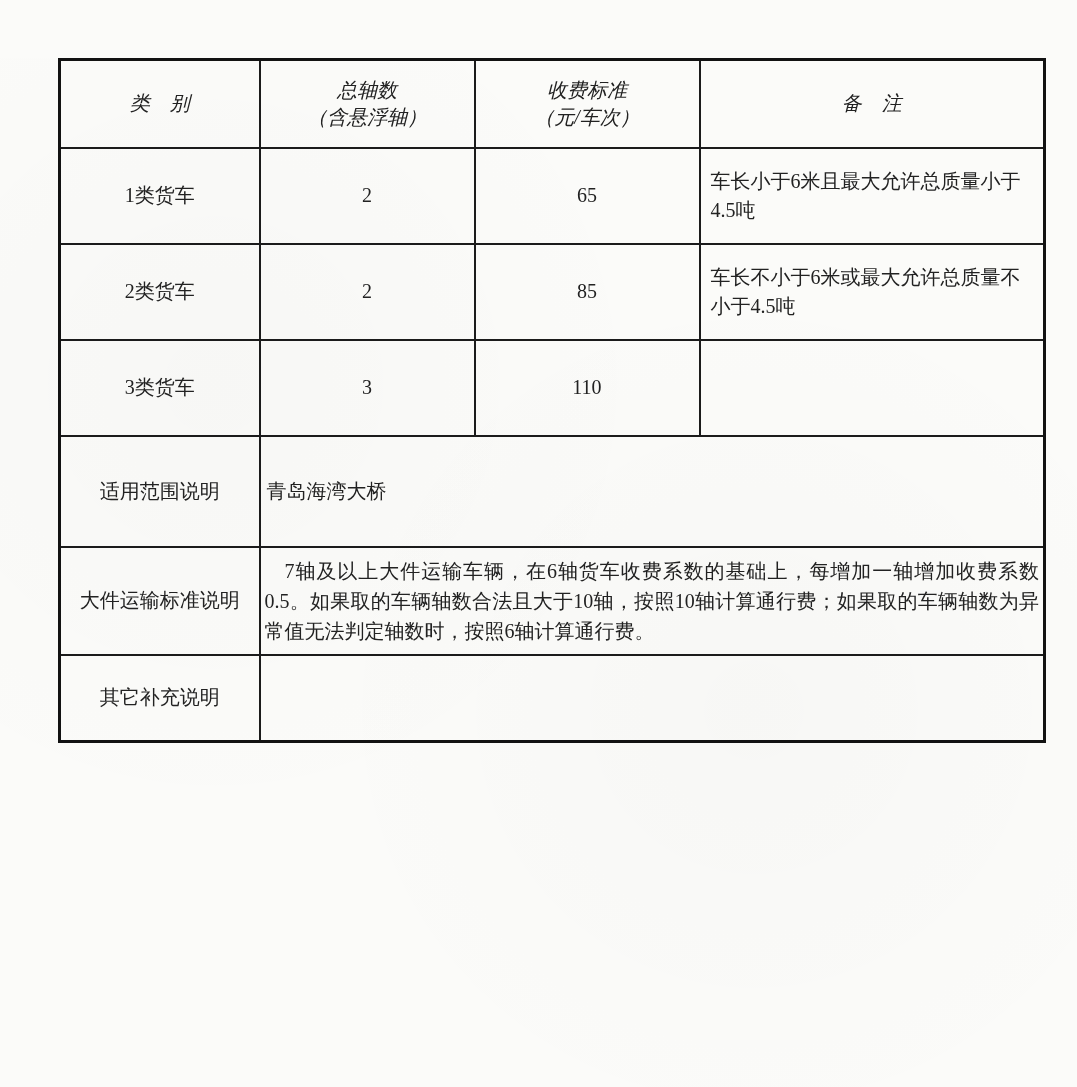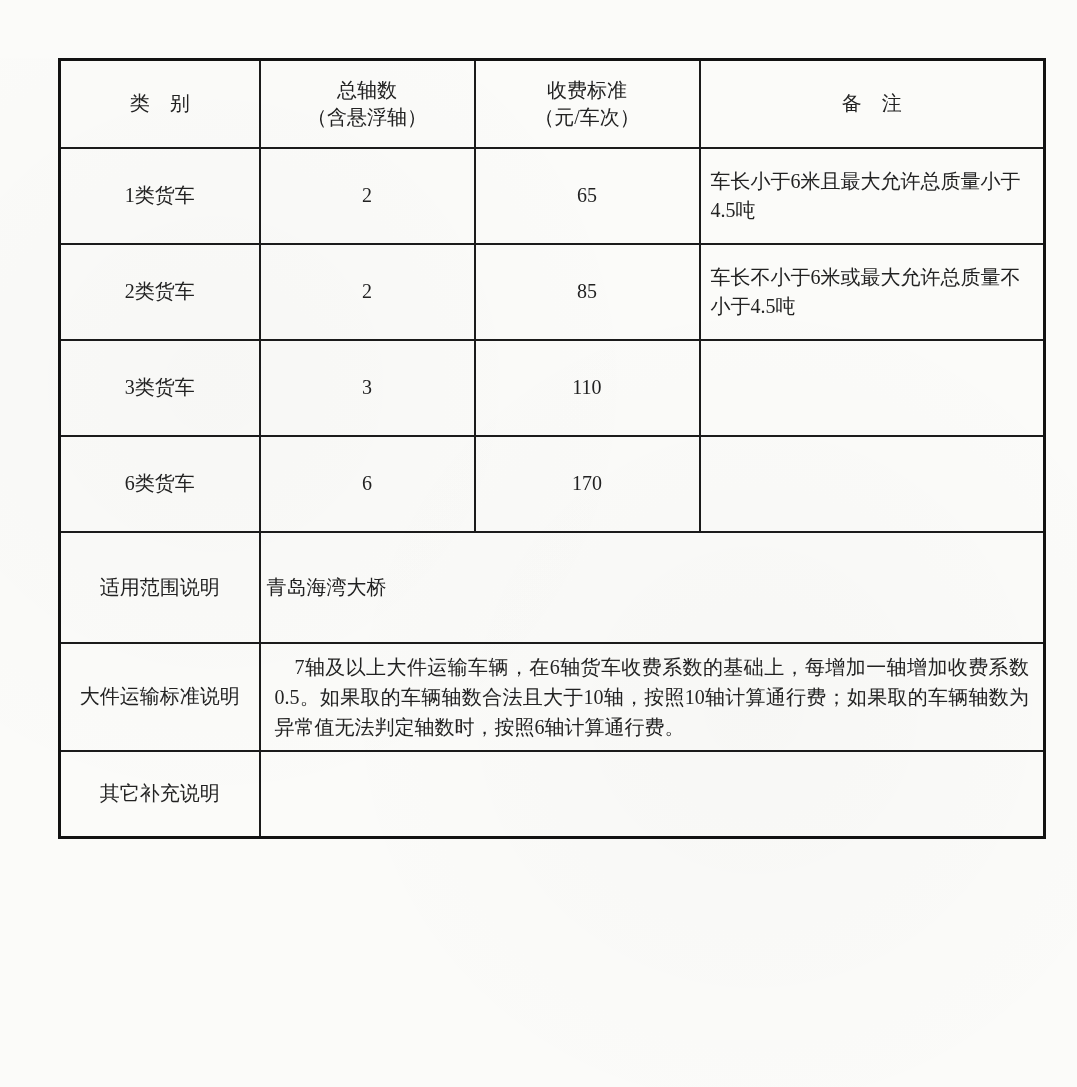--- a/index.html
+++ b/index.html
@@ -45,35 +45,35 @@
     border: 2px solid #1b1b1b;
     font-size: 20px;
     font-weight: normal;
     text-align: center;
     vertical-align: middle;
     padding: 4px 6px;
     background: transparent;
     color: #222;
   }
   .fee-table th { white-space: pre-line; line-height: 1.35; }
-  tr.header-row   { height: 88px; }
+  tr.header-row   { height: 88px; font-style: italic; }
   tr.data-row     { height: 96px; }
   tr.note-row-1   { height: 111px; }
   tr.note-row-2   { height: 93px; }
   tr.note-row-3   { height: 87px; }
   td.remark-cell {
     text-align: left;
     padding: 6px 10px;
     line-height: 1.45;
   }
   td.note-content-center { text-align: left; }
   td.note-content-para {
     text-align: justify;
     text-indent: 1em;
-    padding: 8px 14px;
+    padding: 8px 4px;
     line-height: 1.5;
   }
 </style>
 </head>
 <body>
 
 <div class="page">
 
 
   <table class="fee-table">
@@ -110,26 +110,20 @@
 
     <tr class="data-row">
       <td>3类货车</td>
       <td>3</td>
       <td>110</td>
       <td class="remark-cell"></td>
     </tr>
 
 
 
-    <tr class="data-row">
-      <td>6类货车</td>
-      <td>6</td>
-      <td>170</td>
-      <td class="remark-cell"></td>
-    </tr>
 
     <tr class="note-row-1">
       <td>适用范围说明</td>
       <td class="note-content-center" colspan="3">青岛海湾大桥</td>
     </tr>
 
     <tr class="note-row-2">
       <td>大件运输标准说明</td>
       <td class="note-content-para" colspan="3">7轴及以上大件运输车辆，在6轴货车收费系数的基础上，每增加一轴增加收费系数0.5。如果取的车辆轴数合法且大于10轴，按照10轴计算通行费；如果取的车辆轴数为异常值无法判定轴数时，按照6轴计算通行费。</td>
     </tr>

